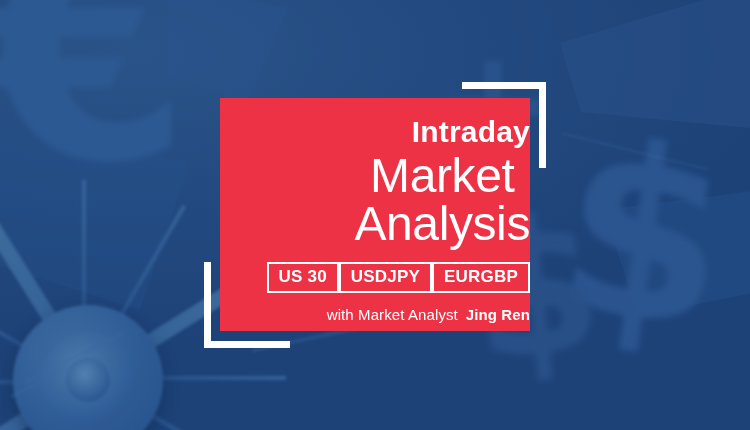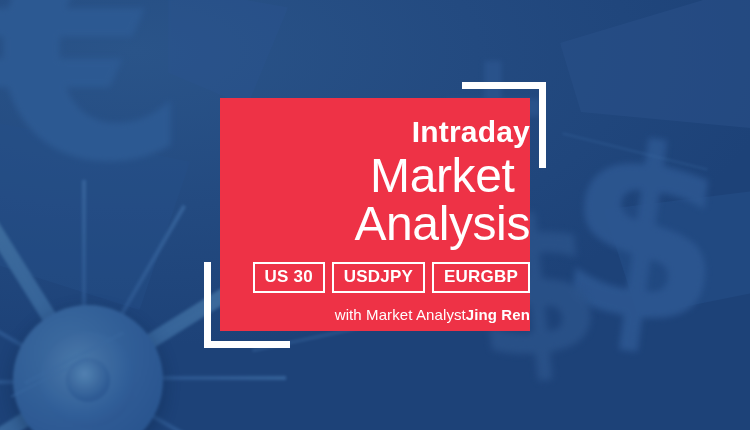--- a/index.html
+++ b/index.html
@@ -166,21 +166,20 @@
     text-align:center;
     font-size:48px;
     font-weight:300;
     line-height:.99;
     letter-spacing:-.4px;
   }
   .title-main .ln{ display:block; }
 
   .badges{
     display:flex;
-    gap:7px;
     margin-top:15px;
   }
   .badge{
     border:2px solid #ffffff;
     padding:2px 10px 3px;
     font-size:17px;
     font-weight:700;
     letter-spacing:.2px;
     line-height:1.25;
     white-space:nowrap;
@@ -188,21 +187,21 @@
 
   .byline{
     margin-top:13px;
     font-size:15px;
     font-weight:400;
     letter-spacing:.1px;
     white-space:nowrap;
   }
   .byline .analyst{
     font-weight:700;
-    margin-left:0;
+    margin-left:8px;
   }
 </style>
 </head>
 <body>
 
 <div class="banner">
 
   <div class="bg">
     <div class="bg-base"></div>
 

